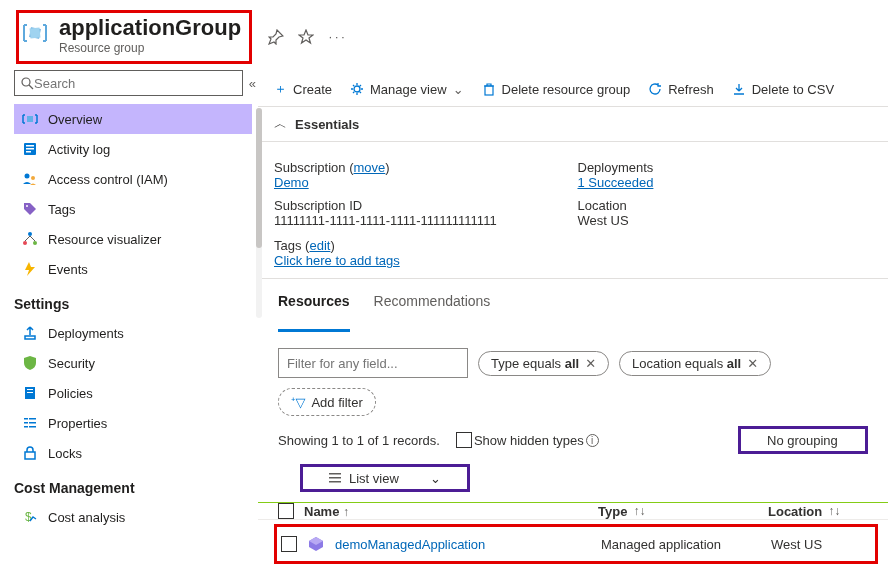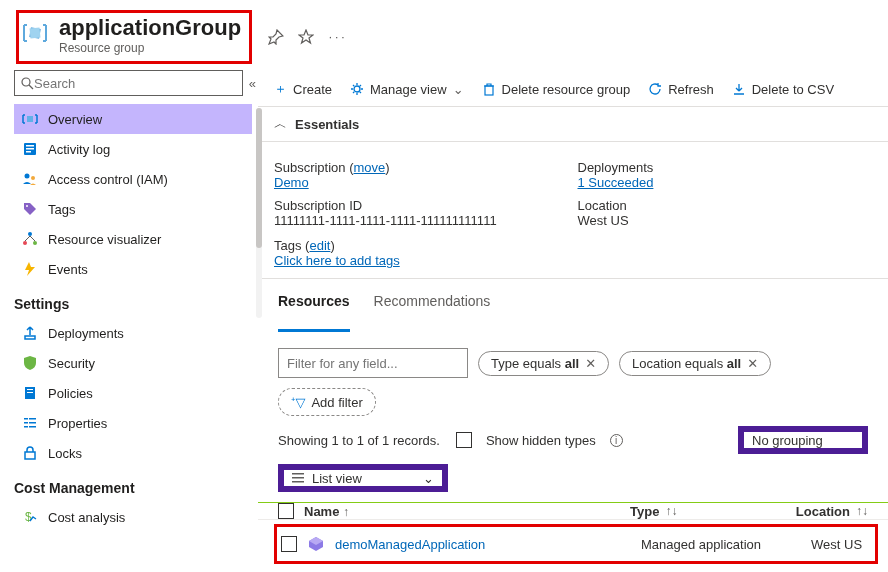--- a/index.html
+++ b/index.html
@@ -37,24 +37,24 @@
 .tabs { display:flex; gap:24px; padding: 14px 20px 0 20px; }
 .tab { padding-bottom:20px; cursor:pointer; color:#605e5c; font-size:14px;}
 .tab.active { color:#201f1e; font-weight:600; border-bottom: 3px solid #0078d4; }
 .filters { display:flex; gap:10px; padding: 16px 20px 10px 20px; align-items:center; flex-wrap:wrap;}
 .filter-input { border:1px solid #8a8886; height:30px; padding:0 8px; width:190px; font-size:13px; color:#605e5c; }
 .pill { border:1px solid #8a8886; border-radius: 16px; padding:4px 12px; display:inline-flex; align-items:center; gap:6px; font-size:13px; cursor:pointer; }
 .pill .x { color:#605e5c; }
 .dashed { border:1px dashed #8a8886; }
 .records-row { display:flex; align-items:center; gap:16px; padding:0 20px 10px 20px; flex-wrap:wrap;}
 .checkbox { width:16px; height:16px; border:1px solid #323130; display:inline-block; }
-.select-box { border:6px solid #4c1d95; height:28px; display:inline-flex; align-items:center; padding:0 8px; gap:8px; }
+.select-box { border:3px solid #4c1d95; height:28px; display:inline-flex; align-items:center; padding:0 26px; gap:8px;margin-left:22px; }
 .table-hdr { display:flex; align-items:center; padding:0 20px; border-top:1px solid #84cc16; border-bottom:1px solid #edebe9; }
 .col-name { width: 320px; display:flex; align-items:center; gap:10px;}
-.col-type { width: 170px; display:flex; align-items:flex-start; gap:6px;margin-left:40px;}
+.col-type { width: 170px; display:flex; align-items:flex-start; gap:6px;}
 .col-loc { flex:1; display:flex; align-items:center; gap:6px;}
 .th { font-weight:600; }
 .row-box { border: 3px solid #e20000; margin: 4px 10px 0 16px; }
 .table-row { display:flex; align-items:center; padding:8px 4px 8px 4px;}
 .row-link { color:#0067b8; cursor:pointer; }
 .sort-arr { font-size:12px; color:#605e5c; }
 svg { display:block; }
 </style>
 </head>
 <body>
@@ -313,21 +313,21 @@
             <span class="x">✕</span>
           </div>
         <div class="pill dashed">
             <span style="color:#0078d4">⁺▽</span>
             <span>Add filter</span>
           </div>
       </div>
 
       <div class="records-row">
         <span>Showing 1 to 1 of 1 records.</span>
-        <span style="display:inline-flex;align-items:center;gap:14px;">
+        <span style="display:inline-flex;align-items:center;gap:2px;">
           <span class="checkbox"></span>
           <span>Show hidden types</span>
           <span style="color:#605e5c;border:1px solid #605e5c;border-radius:50%;width:13px;height:13px;display:inline-flex;align-items:center;justify-content:center;font-size:10px;">i</span>
         </span>
         <span style="flex:1"></span>
         <div class="select-box" style="width:130px;">
             <span>No grouping</span>
           </div>
       </div>
       <div style="padding:0 20px 10px 20px;">

